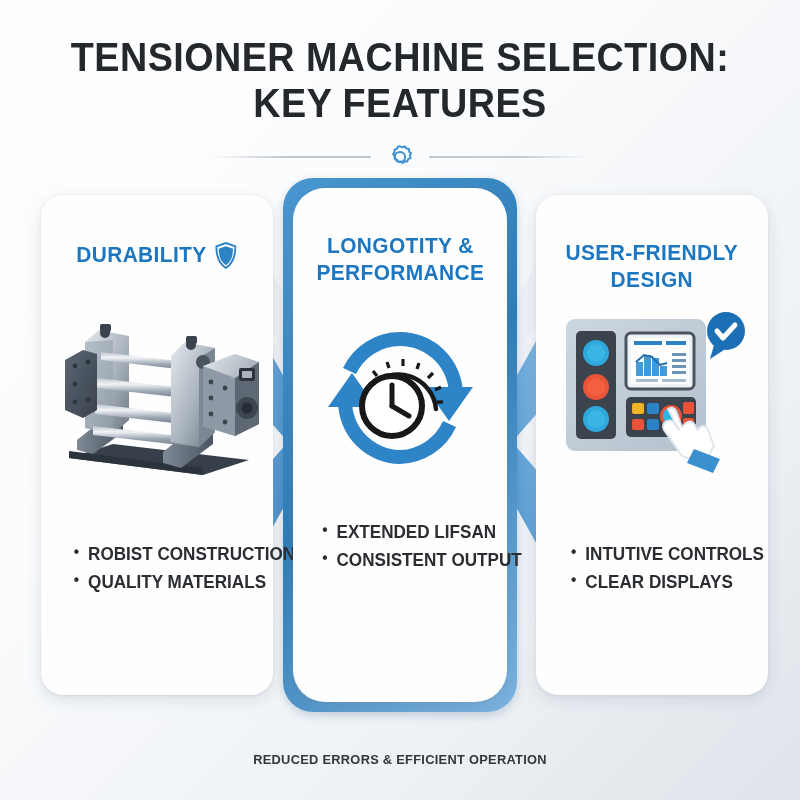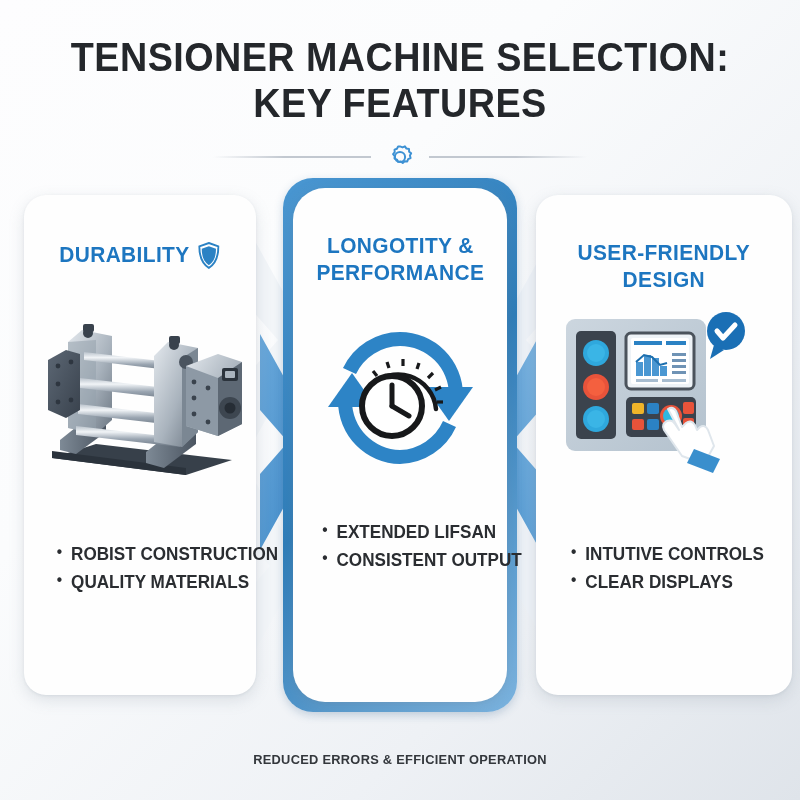--- a/index.html
+++ b/index.html
@@ -38,23 +38,23 @@
     background:linear-gradient(135deg,#4a97d2 0%,#2d7cb8 48%,#7cb4e0 100%);
     box-shadow:0 3px 10px rgba(40,90,140,.22);
   }
 
   
   .card {
     position:absolute; background:#fefefe; border-radius:22px; z-index:3;
     box-shadow:0 5px 16px rgba(120,133,150,.20), 0 1px 3px rgba(120,133,150,.14);
     display:flex; flex-direction:column; align-items:center;
   }
-  #card-left   { left:24px;  top:195px; width:232px; height:500px; }
+  #card-left   { left:41px;  top:195px; width:232px; height:500px; }
   #card-center { left:293px; top:188px; width:214px; height:514px; border-radius:32px; }
-  #card-right  { left:536px; top:195px; width:256px; height:500px; }
+  #card-right  { left:536px; top:195px; width:232px; height:500px; }
 
   .card-title {
     font-family:"Liberation Sans Narrow","Liberation Sans",sans-serif;
     font-weight:bold; font-size:22px; color:#1d76c0; text-align:center;
     line-height:1.22; letter-spacing:0.4px; transform:scaleX(0.95);
   }
   #card-left   .card-title { margin-top:47px; }
   #card-center .card-title { margin-top:45px; }
   #card-right  .card-title { margin-top:45px; }
 

